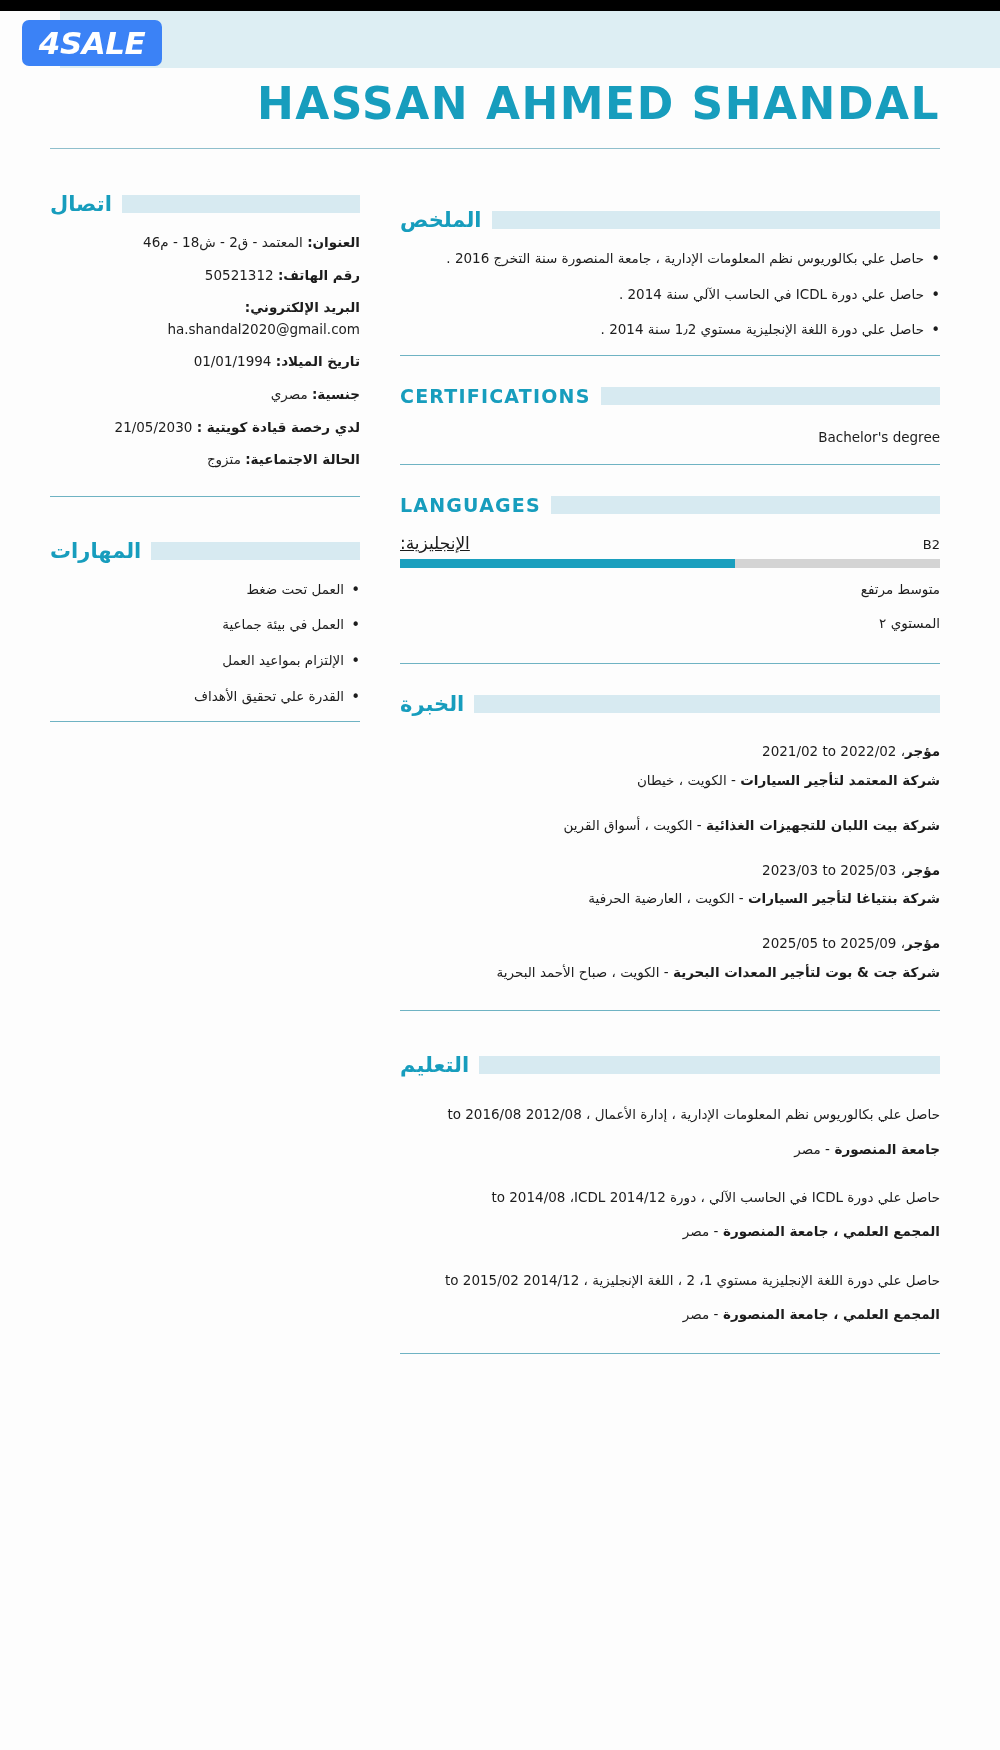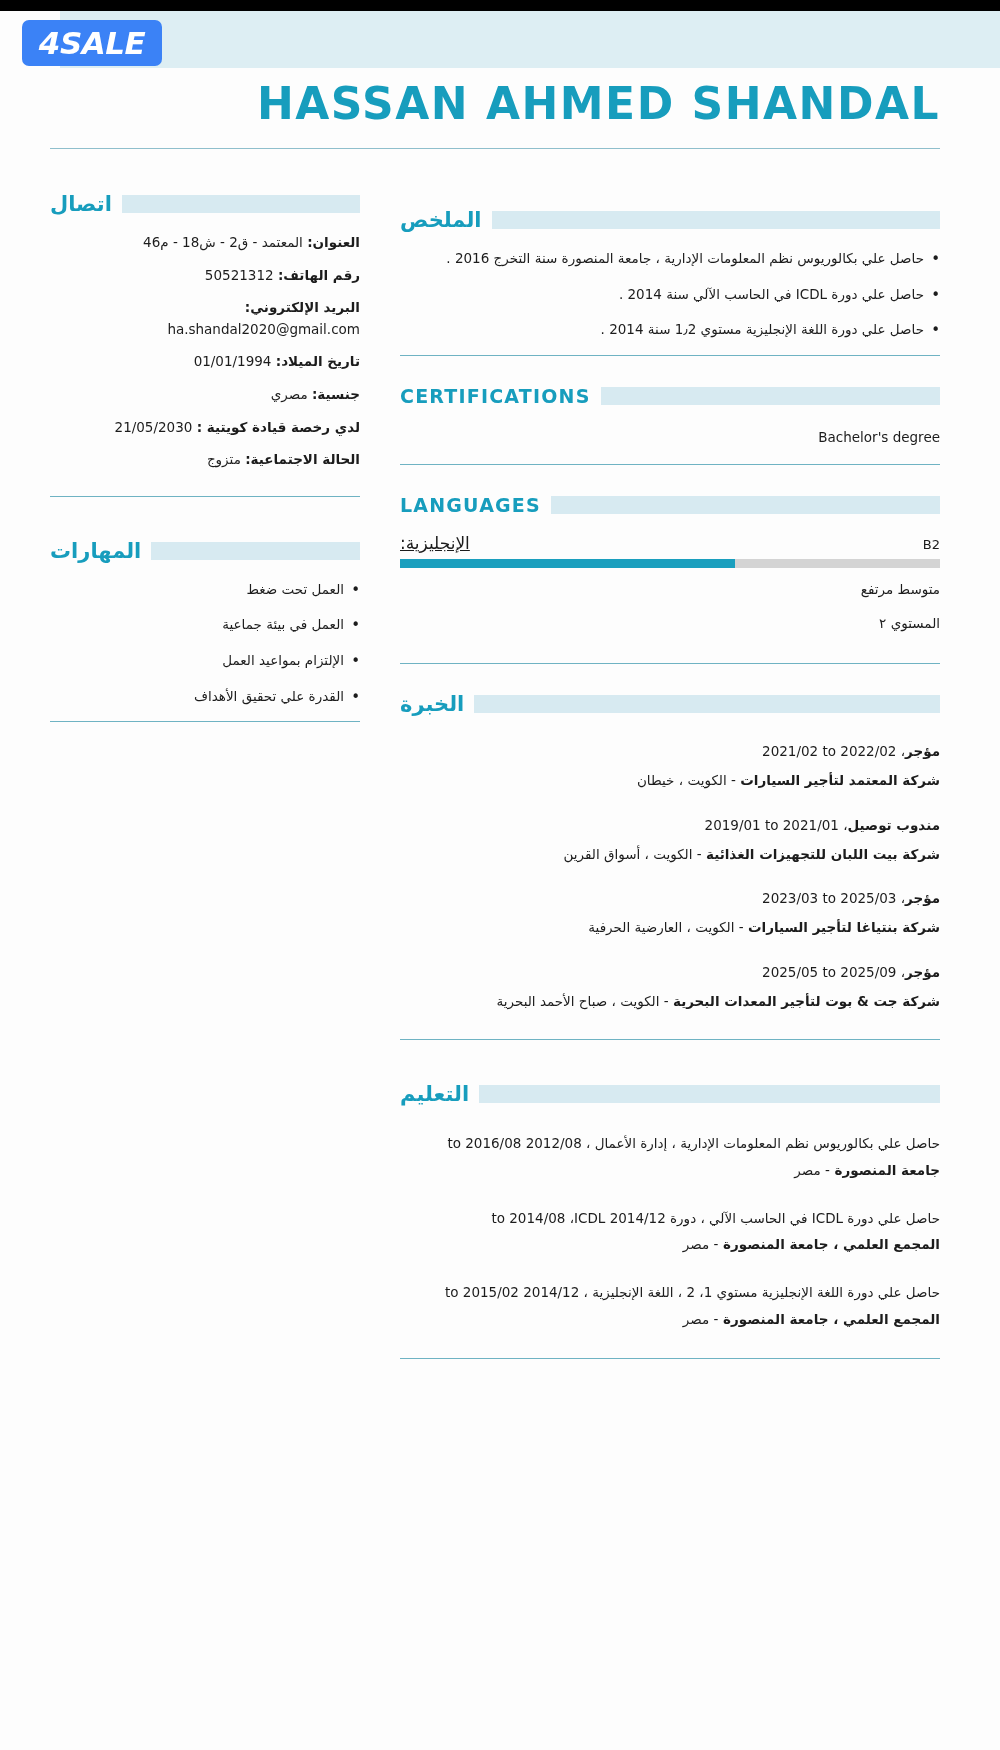--- a/index.html
+++ b/index.html
@@ -227,21 +227,21 @@
     color: #1c1c1c;
     text-align: right;
     line-height: 1.95;
   }
   .edu-entry .school {
     font-size: 13.5px;
     color: #1c1c1c;
     text-align: right;
     font-weight: 700;
     line-height: 1.95;
-    margin-top: 0;
+    margin-top: 8px;
   }
   .edu-entry .school .country { font-weight: 400; }
 
   .gap-sm { height: 14px; }
   .gap-md { height: 26px; }
   .gap-lg { height: 40px; }
 </style>
 </head>
 <body>
 
@@ -373,24 +373,20 @@
         <span class="dates">2021/02 to 2022/02</span>
       </div>
       <div class="line2">
         <span class="org">شركة المعتمد لتأجير السيارات</span>
         <span>-</span>
         <span>الكويت ، خيطان</span>
       </div>
     </div>
 
     <div class="entry">
-      <div class="line1">
-        <span class="role">مندوب توصيل</span><span>،</span>
-        <span class="dates">2019/01 to 2021/01</span>
-      </div>
       <div class="line2">
         <span class="org">شركة بيت اللبان للتجهيزات الغذائية</span>
         <span>-</span>
         <span>الكويت ، أسواق القرين</span>
       </div>
     </div>
 
     <div class="entry">
       <div class="line1">
         <span class="role">مؤجر</span><span>،</span>

